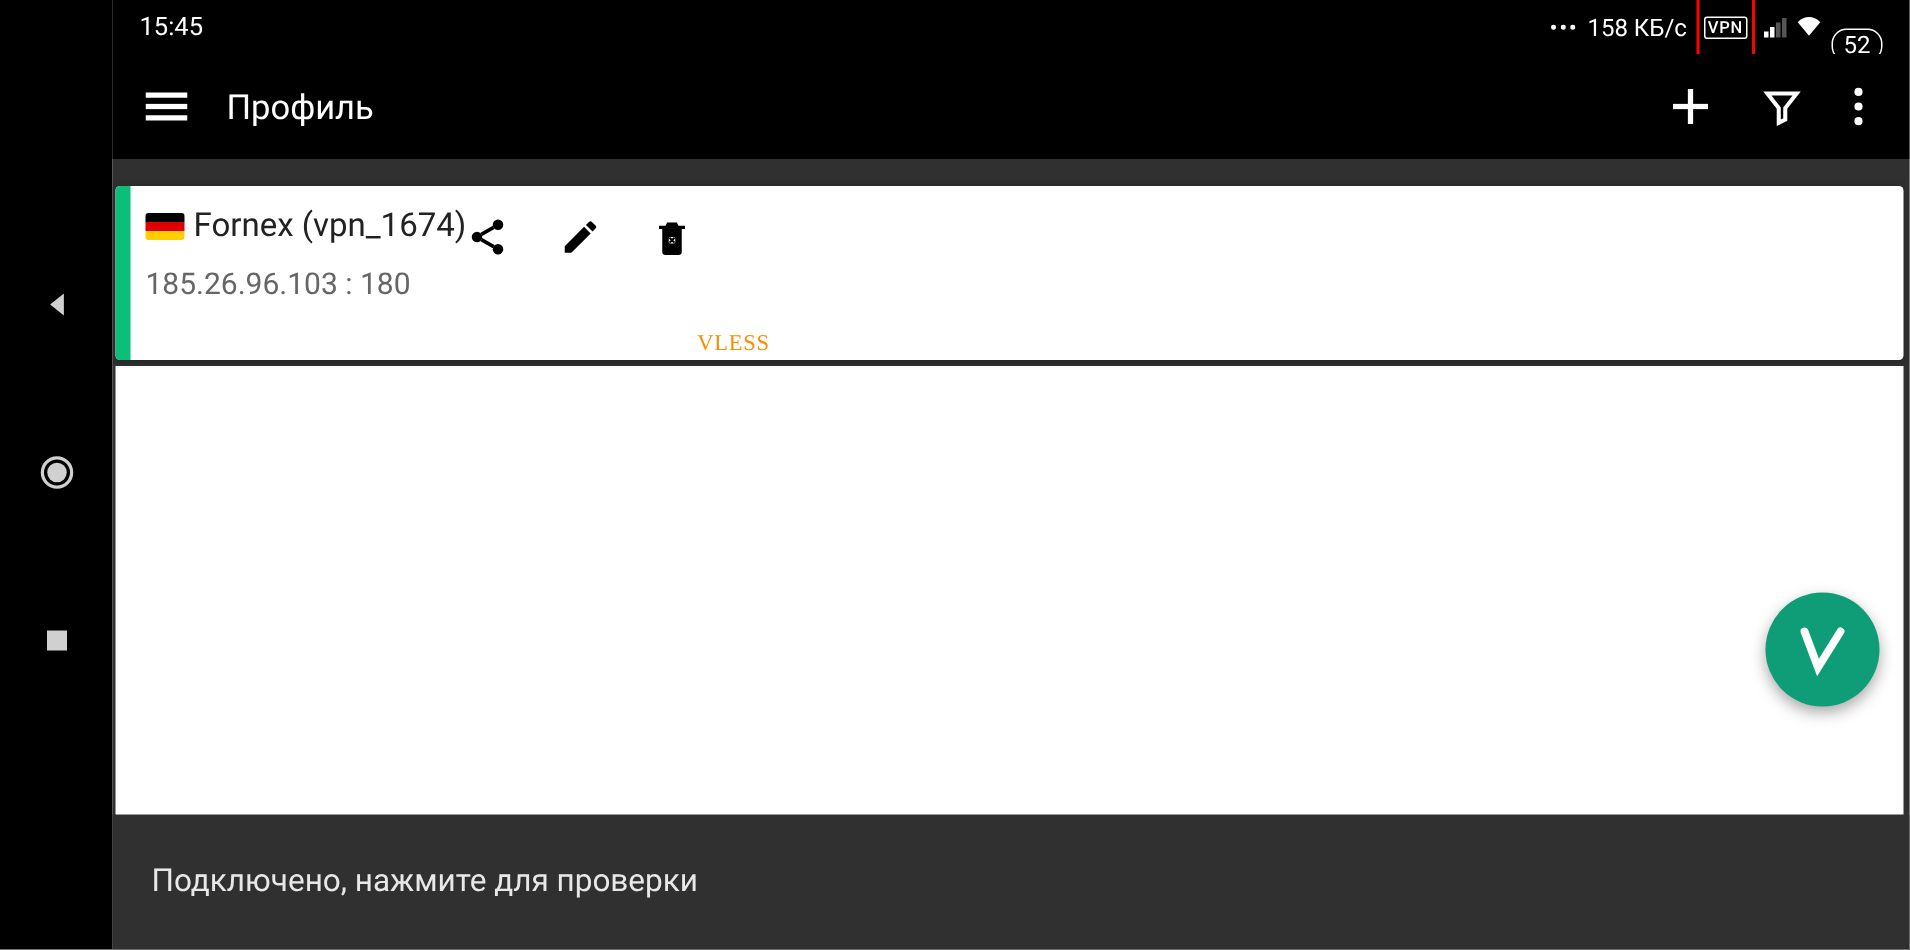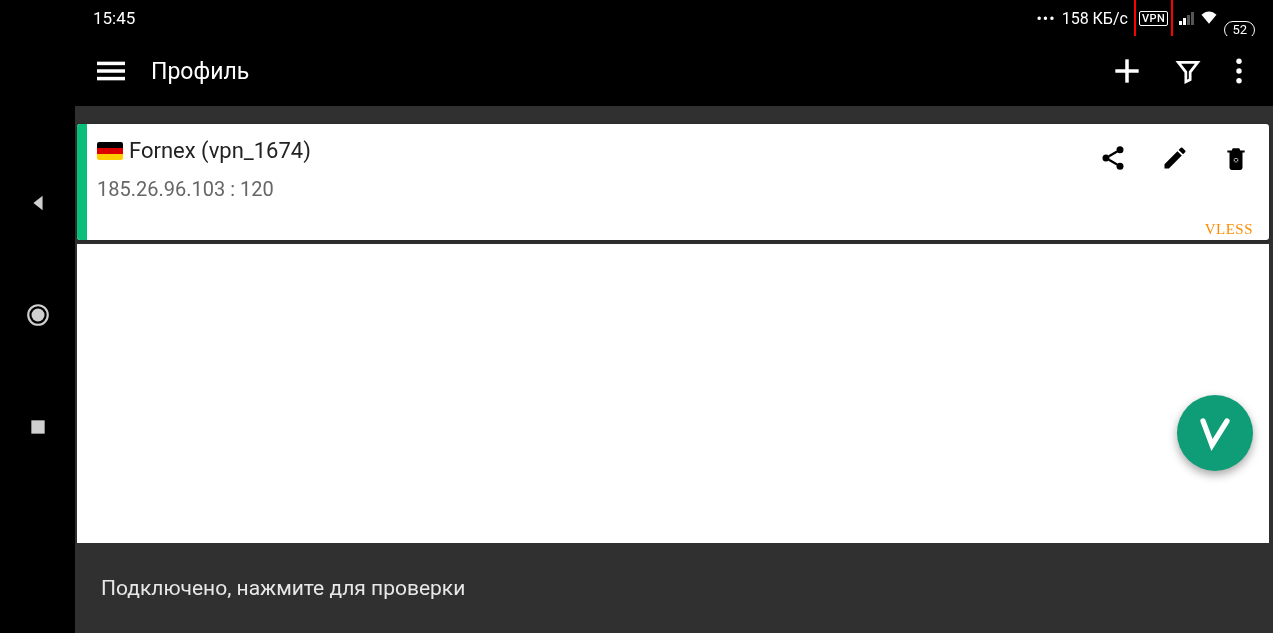--- a/index.html
+++ b/index.html
@@ -71,21 +71,21 @@
     .signal-bars { display:flex; align-items:flex-end; gap:1px; height:14px;}
     .signal-bars span{ width:3px; background:#fff; }
     .signal-bars span:nth-child(1){height:4px;}
     .signal-bars span:nth-child(2){height:7px;}
     .signal-bars span:nth-child(3){height:10px; background:#555;}
     .signal-bars span:nth-child(4){height:13px; background:#555;}
     .battery-pill {
       border: 1.5px solid #fff;
       border-radius: 10px;
       padding: 0px 7px;
-      font-size: 13px;
+      font-size: 16px;
       line-height:1.3;
       margin-top:24px;
     }
     .dots-prefix{letter-spacing:1px;}
     
     
     .toolbar {
       height: 70px;
       background: #000000;
       display: flex;
@@ -122,21 +122,21 @@
     .card-accent {
       width: 10px;
       background: #0bbf7a;
       flex-shrink:0;
     }
     .card-body {
       flex: 1;
       padding: 14px 16px 2px 10px;
       position: relative;
       display:flex;
-      flex-direction:column;
+      flex-direction:row;
     }
     .card-top{display:flex;}
     .card-text{flex:1;}
     .profile-name {
       font-size: 22px;
       color: #222;
       margin-bottom: 14px;
       display:flex;
       align-items:center;
       gap:6px;
@@ -280,21 +280,21 @@
 
     <div class="profile-card">
       <div class="card-accent"></div>
       <div class="card-body">
         <div class="card-top">
           <div class="card-text">
             <div class="profile-name">
               <span class="flag"></span>
               <span>Fornex (vpn_1674)</span>
             </div>
-            <div class="profile-addr">185.26.96.103 : 120</div>
+            <div class="profile-addr">185.26.96.103 : 180</div>
           </div>
           <div class="card-actions">
             <div class="card-action">
               <svg width="28" height="28" viewBox="0 0 24 24" fill="#000">
                   <circle cx="18" cy="5" r="3"></circle>
                   <circle cx="6" cy="12" r="3"></circle>
                   <circle cx="18" cy="19" r="3"></circle>
                   <path d="M8.5 10.5 L15.5 6.5 M8.5 13.5 L15.5 17.5" stroke="#000" stroke-width="2"></path>
                 </svg>
             </div>

